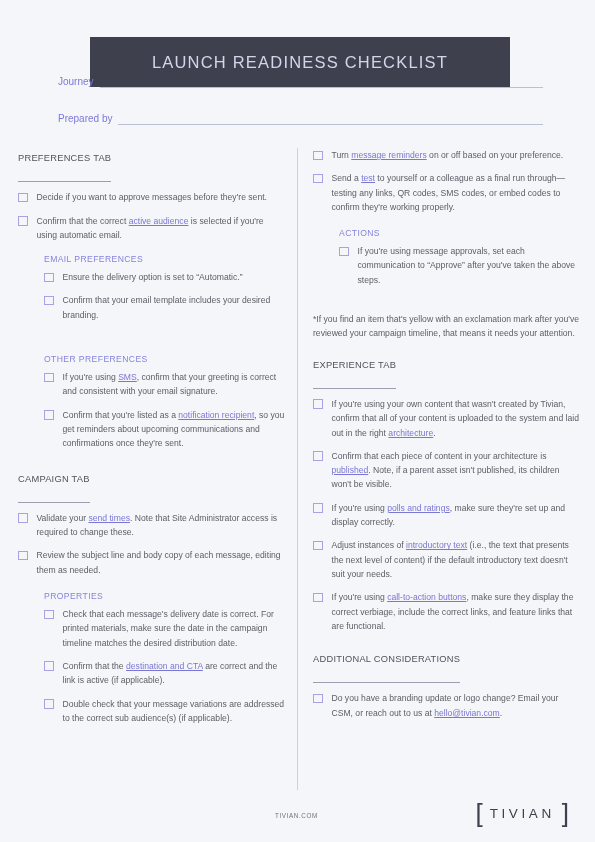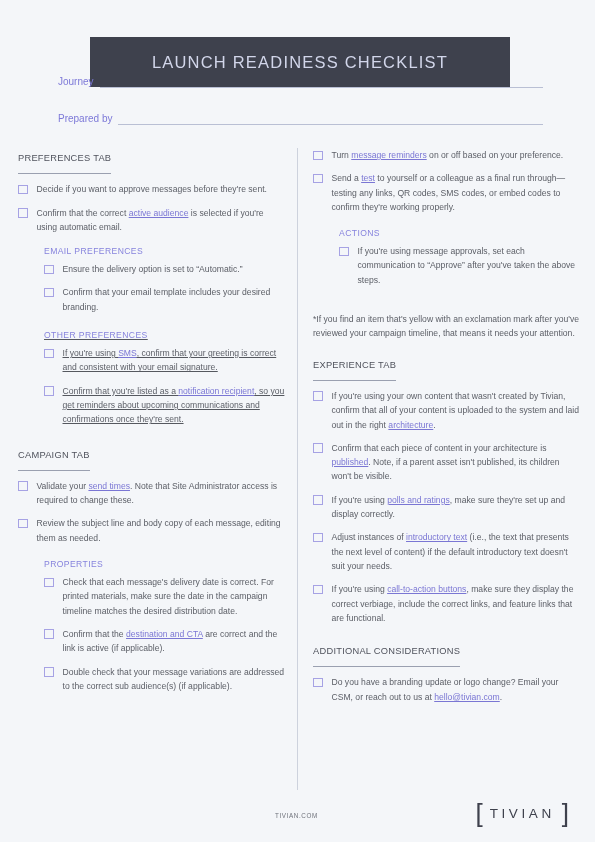--- a/index.html
+++ b/index.html
@@ -86,21 +86,21 @@
     background: #cdd2dd;
   }
 
   
   .sec-head {
     font-size: 9.3px;
     color: #4f525c;
     letter-spacing: 0.25px;
     border-bottom: 1px solid #9aa0b0;
     display: inline-block;
-    padding-bottom: 10px;
+    padding-bottom: 18px;
     margin-bottom: 8px;
     margin-top: 0;
     font-weight: 400;
   }
   .sec-head-wrap { line-height: 1; }
   .sub-head {
     font-size: 8.6px;
     color: #8683dd;
     letter-spacing: 0.4px;
     margin-bottom: 6px;
@@ -218,21 +218,21 @@
       <div class="item">
         <span class="checkbox"></span>
         <span class="item-text"><span>Ensure the delivery option is set to “Automatic.”</span></span>
       </div>
       <div class="item">
         <span class="checkbox"></span>
         <span class="item-text"><span>Confirm that your email template includes your desired branding.</span></span>
       </div>
     </div>
 
-    <div class="sub-block" style="margin-top:16px;text-decoration:underline;">
+    <div class="sub-block" style="margin-top:32px;">
       <div class="sub-head">OTHER PREFERENCES</div>
       <div class="item">
         <span class="checkbox"></span>
         <span class="item-text"><span>If you're using </span><span class="link">SMS</span><span>, confirm that your greeting is correct and consistent with your email signature.</span></span>
       </div>
       <div class="item">
         <span class="checkbox"></span>
         <span class="item-text"><span>Confirm that you're listed as a </span><span class="link">notification recipient</span><span>, so you get reminders about upcoming communications and confirmations once they're sent.</span></span>
       </div>
     </div>

